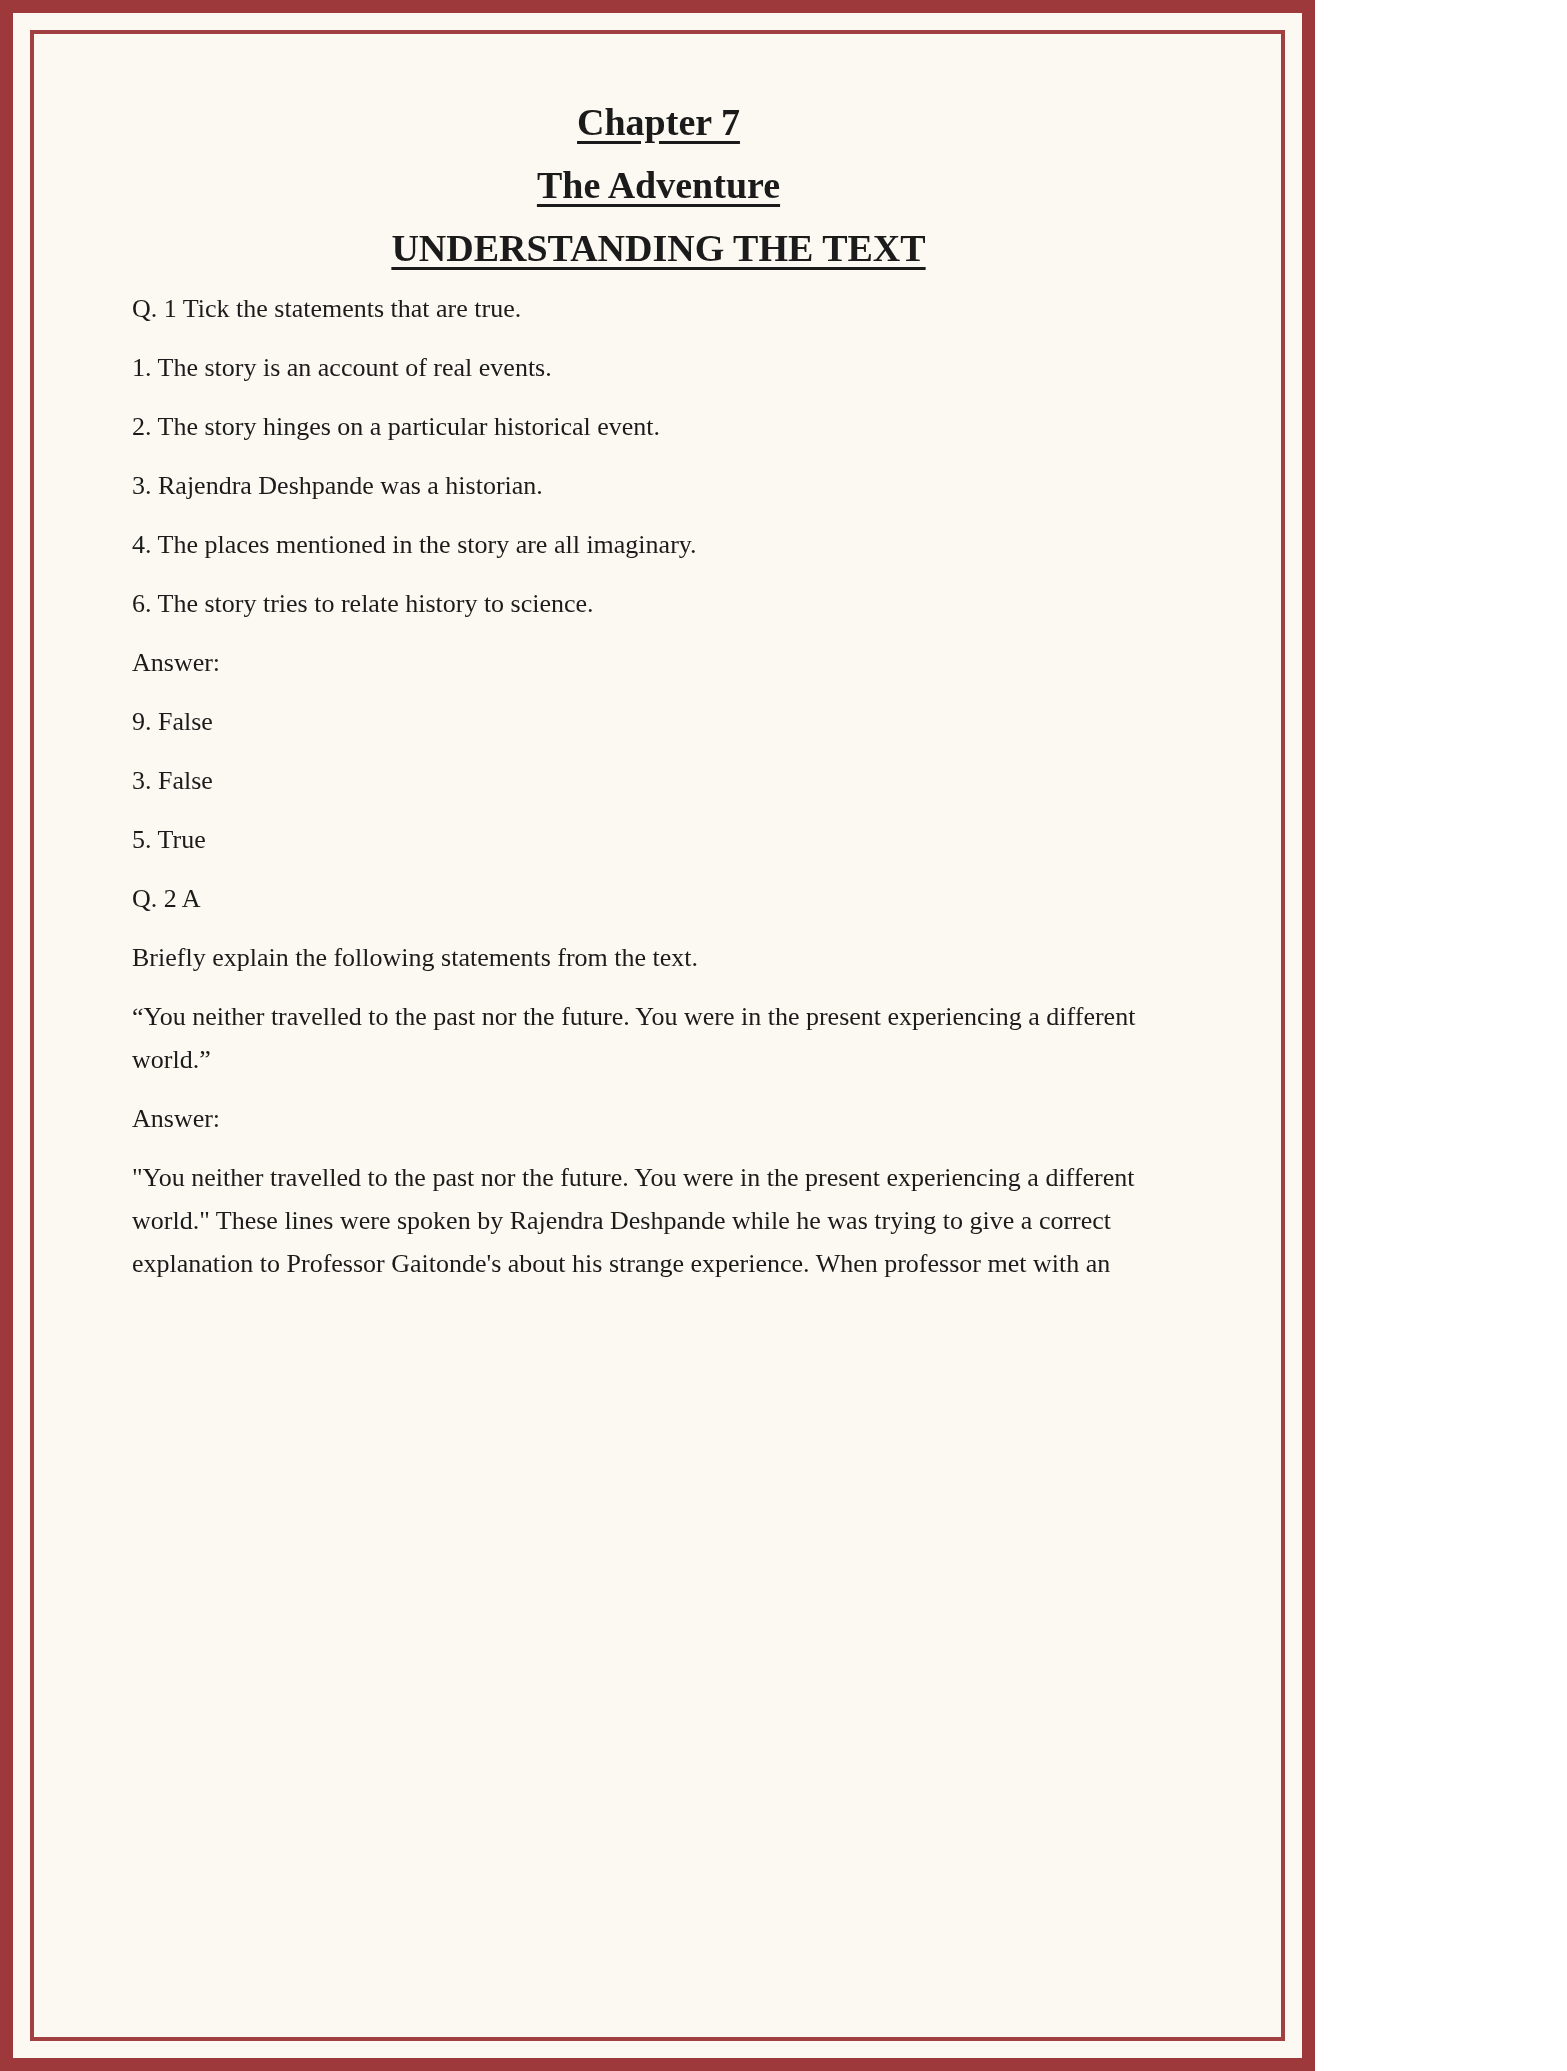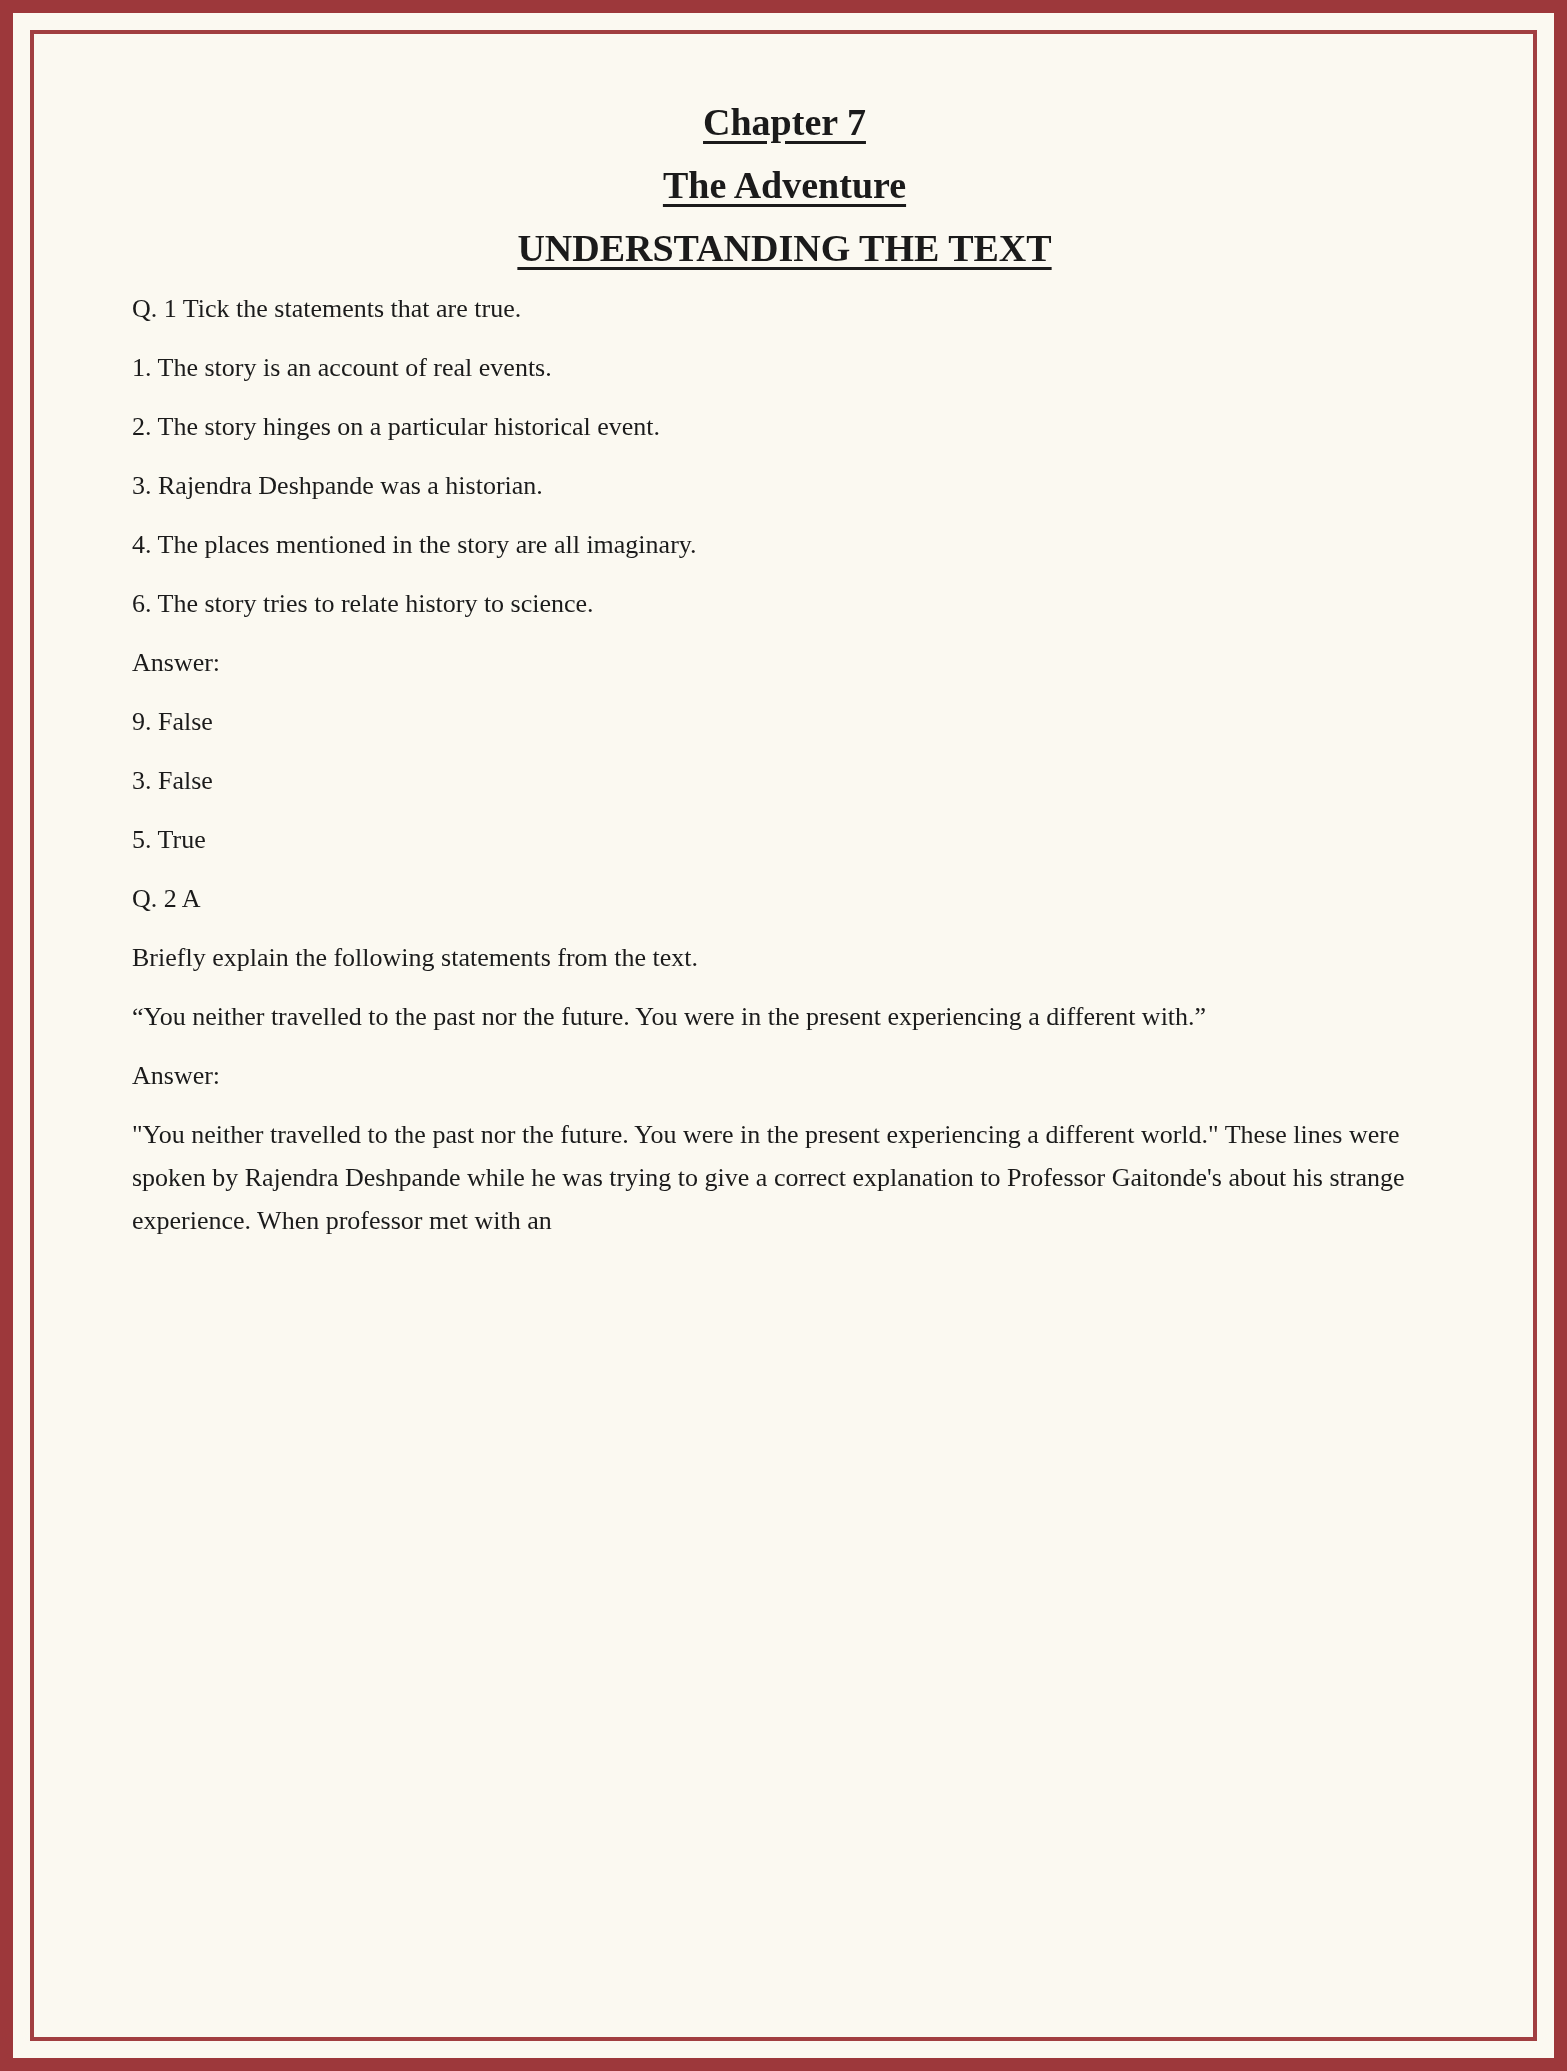--- a/index.html
+++ b/index.html
@@ -7,21 +7,21 @@
     padding: 0;
   }
   body {
     width: 1567px;
     height: 2071px;
     background: #ffffff;
     font-family: "Liberation Serif", "DejaVu Serif", serif;
   }
   .page {
     box-sizing: border-box;
-    width: 1567px;
+    width: 1315px;
     height: 2071px;
     background: #fbf9f1;
     border: 13px solid #9d383b;
     padding: 17px;
   }
   .inner-frame {
     box-sizing: border-box;
     width: 100%;
     height: 100%;
     border: 4px solid #a13f41;
@@ -61,18 +61,18 @@
     <p class="para">2. The story hinges on a particular historical event.</p>
     <p class="para">3. Rajendra Deshpande was a historian.</p>
     <p class="para">4. The places mentioned in the story are all imaginary.</p>
     <p class="para">6. The story tries to relate history to science.</p>
     <p class="para">Answer:</p>
     <p class="para">9. False</p>
     <p class="para">3. False</p>
     <p class="para">5. True</p>
     <p class="para">Q. 2 A</p>
     <p class="para">Briefly explain the following statements from the text.</p>
-    <p class="para">“You neither travelled to the past nor the future. You were in the present experiencing a different with.”</p>
+    <p class="para">“You neither travelled to the past nor the future. You were in the present experiencing a different world.”</p>
     <p class="para">Answer:</p>
     <p class="para">"You neither travelled to the past nor the future. You were in the present experiencing a different world." These lines were spoken by Rajendra Deshpande while he was trying to give a correct explanation to Professor Gaitonde's about his strange experience. When professor met with an</p>
 
   </div>
 </div>
 
 </body></html>

